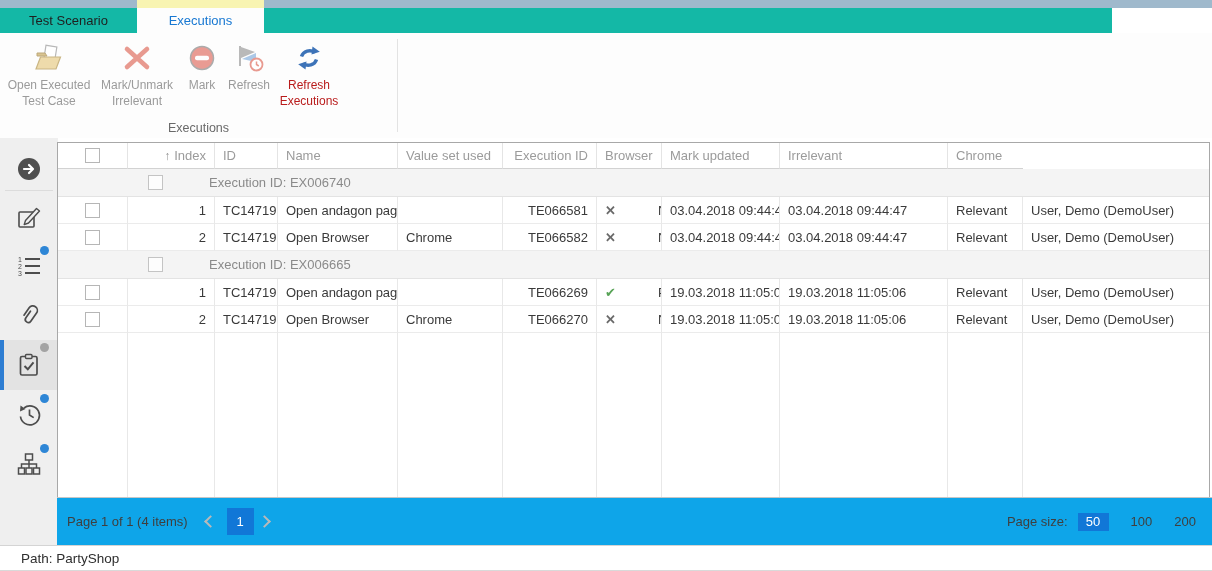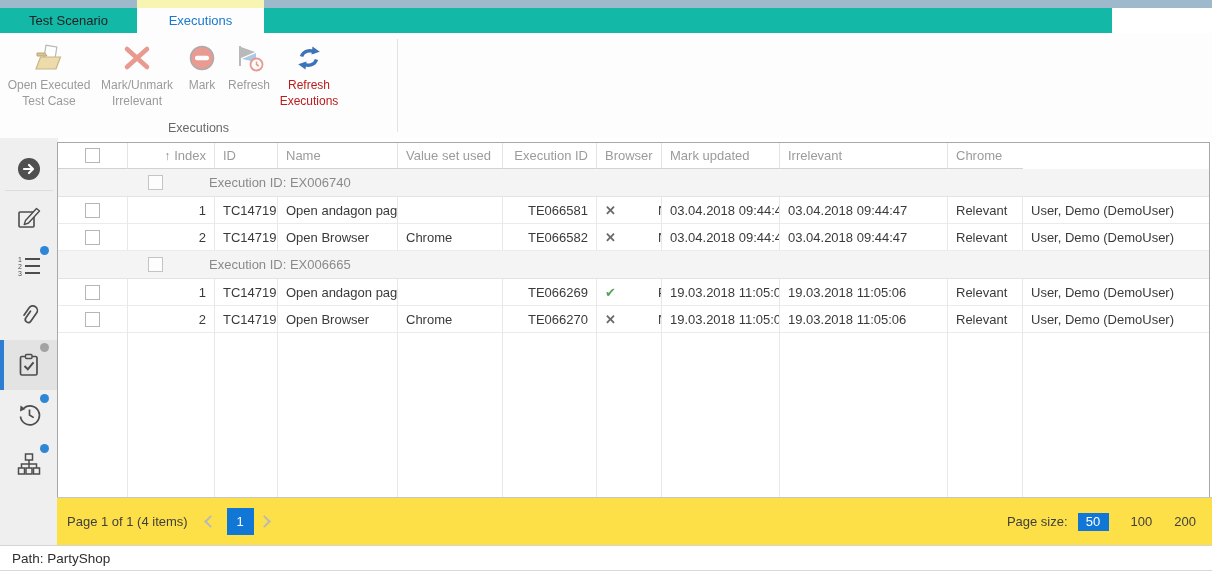--- a/index.html
+++ b/index.html
@@ -54,36 +54,36 @@
   .cb { display:inline-block; width:15px; height:15px; background:#fff; border:1px solid #b6b6b6; }
   .group-cell { grid-column:1 / -1; height:28px; background:#f4f4f4; border-bottom:1px solid #e3e3e3;
     display:flex; align-items:center; padding-left:90px; color:#8a8a8a; border-right:none; }
   .group-cell .cb { background:#fdfdfd; border-color:#c4c4c4; margin-right:10px; }
   .sticon { font-size:13px; margin-right:6px; font-weight:bold; }
   .sticon.notrun { color:#6a6a6a; }
   .sticon.passed { color:#57a356; font-weight:normal; }
   .fc { height:164px; border-right:1px solid #e8e8e8; }
 
   
-  #pager { position:absolute; left:57px; top:497px; width:1155px; height:48px; background:#fde047;
+  #pager { position:absolute; left:57px; top:497px; width:1155px; height:48px; background:#0ea5e9;
     border-top:1px solid #c6c6c6; display:flex; align-items:center; padding:0 16px 0 10px; font-size:13px; color:#3f3f3f; }
   .chev { width:9px; height:9px; border-left:2px solid #b9b9b9; border-bottom:2px solid #b9b9b9; display:inline-block; }
   .chev.left { transform:rotate(45deg); margin-left:18px; }
   .chev.right { transform:rotate(-135deg); margin-left:6px; }
   #page-box { width:27px; height:27px; background:#1177d7; color:#fff; display:flex;
     align-items:center; justify-content:center; margin-left:12px; }
   #pager .spacer { flex:1; }
   .psize { margin-left:22px; color:#3f3f3f; }
   .psize.sel { width:31px; height:18px; background:#1177d7; color:#fff; display:flex;
     align-items:center; justify-content:center; margin-left:10px; }
 
   
   #statusbar { position:absolute; left:0; top:545px; width:1212px; height:26px; background:#fff;
     border-top:1px solid #d4d4d4; border-bottom:1px solid #d9d9d9; display:flex; align-items:center;
-    padding-left:12px; font-size:13.5px; color:#2e2e2e; }
+    padding-left:21px; font-size:13.5px; color:#2e2e2e; }
 </style>
 </head>
 <body>
 
 <div id="topstrip">
   <div class="yellow"></div>
 </div>
 
 <div id="tabbar">
   <div class="tab t1">Test Scenario</div>

